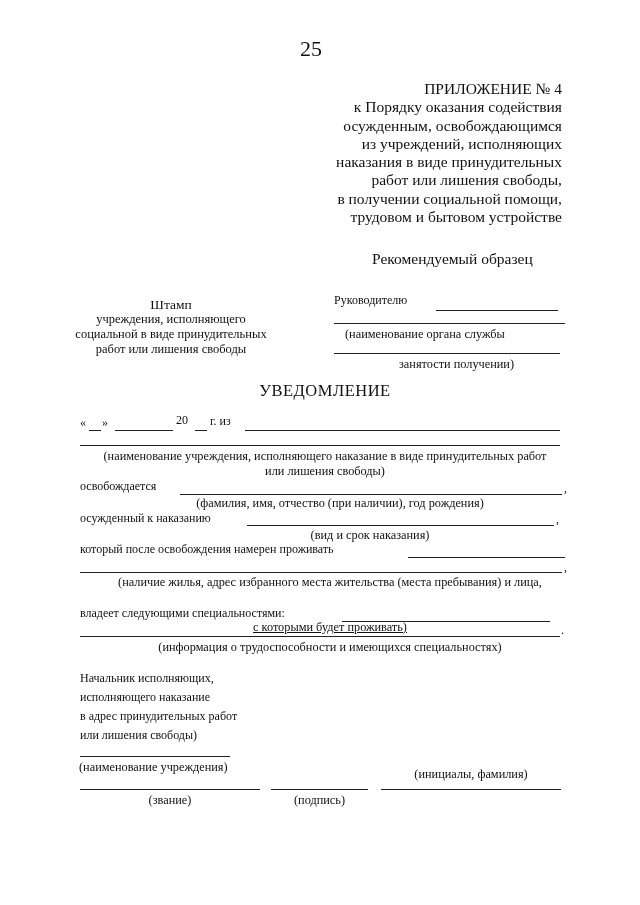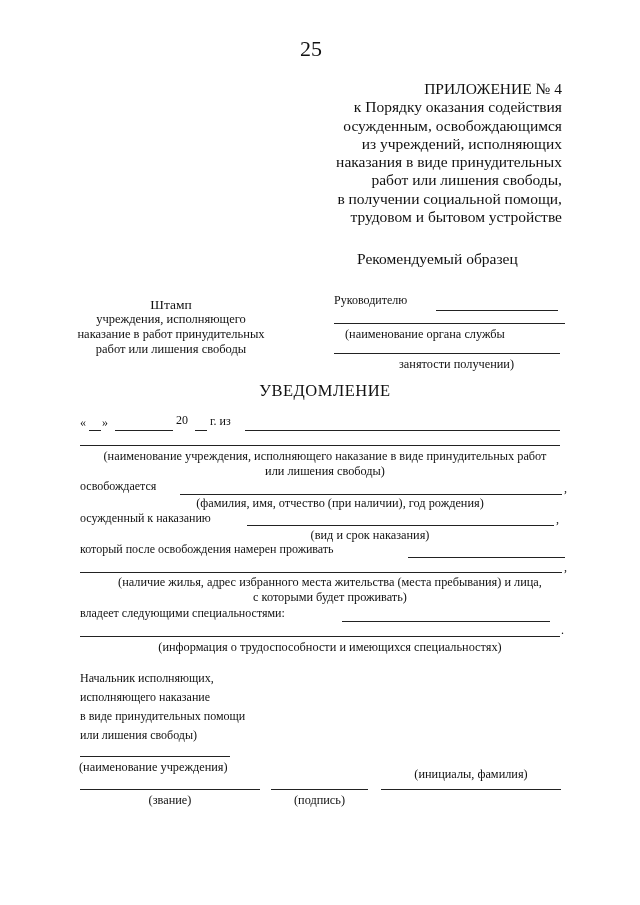--- a/index.html
+++ b/index.html
@@ -3,21 +3,21 @@
 <meta charset="utf-8">
 <style>
   html, body { margin: 0; padding: 0; background: #ffffff; }
   body { width: 640px; height: 905px; position: relative; overflow: hidden;
          font-family: "Liberation Serif", "DejaVu Serif", serif; color: #111; }
   .abs { position: absolute; white-space: nowrap; }
   .line { position: absolute; height: 0; border-top: 1.4px solid #222; }
   .pagenum { left: 300px; top: 36px; font-size: 22px; }
   .appendix { left: 300px; top: 80px; width: 262px; text-align: right; font-size: 15.5px; line-height: 18.3px; white-space: normal; }
   .appendix div { white-space: nowrap; }
-  .sample { left: 357px; top: 250px; font-size: 15.5px; }
+  .sample { left: 372px; top: 250px; font-size: 15.5px; }
   .stamp { left: 60px; top: 297px; width: 222px; text-align: center; font-size: 12.5px; line-height: 15px; white-space: normal; }
   .stamp .t { font-size: 13.5px; }
   .stamp div { white-space: nowrap; }
   .f15 { font-size: 12px; }
   .f12 { font-size: 12.3px; }
   .center { text-align: center; }
   .title { left: 70px; width: 510px; top: 381px; text-align: center; font-size: 16.5px; letter-spacing: 0.5px; }
 </style>
 </head>
 <body>
@@ -33,21 +33,21 @@
   <div>работ или лишения свободы,</div>
   <div>в получении социальной помощи,</div>
   <div>трудовом и бытовом устройстве</div>
 </div>
 
 <div class="abs sample">Рекомендуемый образец</div>
 
 <div class="abs stamp">
   <div class="t">Штамп</div>
   <div>учреждения, исполняющего</div>
-  <div>наказание в работ принудительных</div>
+  <div>социальной в виде принудительных</div>
   <div>работ или лишения свободы</div>
 </div>
 
 <div class="abs f15" style="left:334px; top:293px;">Руководителю</div>
 <div class="line" style="left:436px; top:310px; width:122px;"></div>
 <div class="line" style="left:334px; top:323px; width:231px;"></div>
 <div class="abs f12" style="left:345px; top:327px;">(наименование органа службы</div>
 <div class="line" style="left:334px; top:353px; width:226px;"></div>
 <div class="abs f12" style="left:399px; top:357px;">занятости получении)</div>
 
@@ -73,31 +73,31 @@
 <div class="abs f15" style="left:80px; top:511px;">осужденный к наказанию</div>
 <div class="line" style="left:247px; top:525px; width:307px;"></div>
 <div class="abs f15" style="left:556px; top:512px;">,</div>
 <div class="abs f12 center" style="left:180px; width:380px; top:528px;">(вид и срок наказания)</div>
 
 <div class="abs f15" style="left:80px; top:542px;">который после освобождения намерен проживать</div>
 <div class="line" style="left:408px; top:557px; width:157px;"></div>
 <div class="line" style="left:80px; top:572px; width:482px;"></div>
 <div class="abs f15" style="left:564px; top:560px;">,</div>
 <div class="abs f12 center" style="left:70px; width:520px; top:575px;">(наличие жилья, адрес избранного места жительства (места пребывания) и лица,</div>
-<div class="abs f12 center" style="left:70px; width:520px; top:590px;">с которыми будет проживать)</div>
+<div class="abs f12 center" style="left:70px; width:520px; top:620px;text-decoration:underline;">с которыми будет проживать)</div>
 
 <div class="abs f15" style="left:80px; top:606px;">владеет следующими специальностями:</div>
 <div class="line" style="left:342px; top:621px; width:208px;"></div>
 <div class="line" style="left:80px; top:636px; width:480px;"></div>
 <div class="abs f15" style="left:561px; top:623px;">.</div>
 <div class="abs f12 center" style="left:70px; width:520px; top:640px;">(информация о трудоспособности и имеющихся специальностях)</div>
 
 <div class="abs f15" style="left:80px; top:671px;">Начальник исполняющих,</div>
 <div class="abs f15" style="left:80px; top:690px;">исполняющего наказание</div>
-<div class="abs f15" style="left:80px; top:709px;">в виде принудительных помощи</div>
+<div class="abs f15" style="left:80px; top:709px;">в адрес принудительных работ</div>
 <div class="abs f15" style="left:80px; top:728px;">или лишения свободы)</div>
 <div class="line" style="left:80px; top:756px; width:150px;"></div>
 <div class="abs f12" style="left:79px; top:760px;">(наименование учреждения)</div>
 
 <div class="line" style="left:80px; top:789px; width:180px;"></div>
 <div class="abs f12 center" style="left:80px; width:180px; top:793px;">(звание)</div>
 <div class="line" style="left:271px; top:789px; width:97px;"></div>
 <div class="abs f12 center" style="left:271px; width:97px; top:793px;">(подпись)</div>
 <div class="line" style="left:381px; top:789px; width:180px;"></div>
 <div class="abs f12 center" style="left:381px; width:180px; top:767px;">(инициалы, фамилия)</div>

